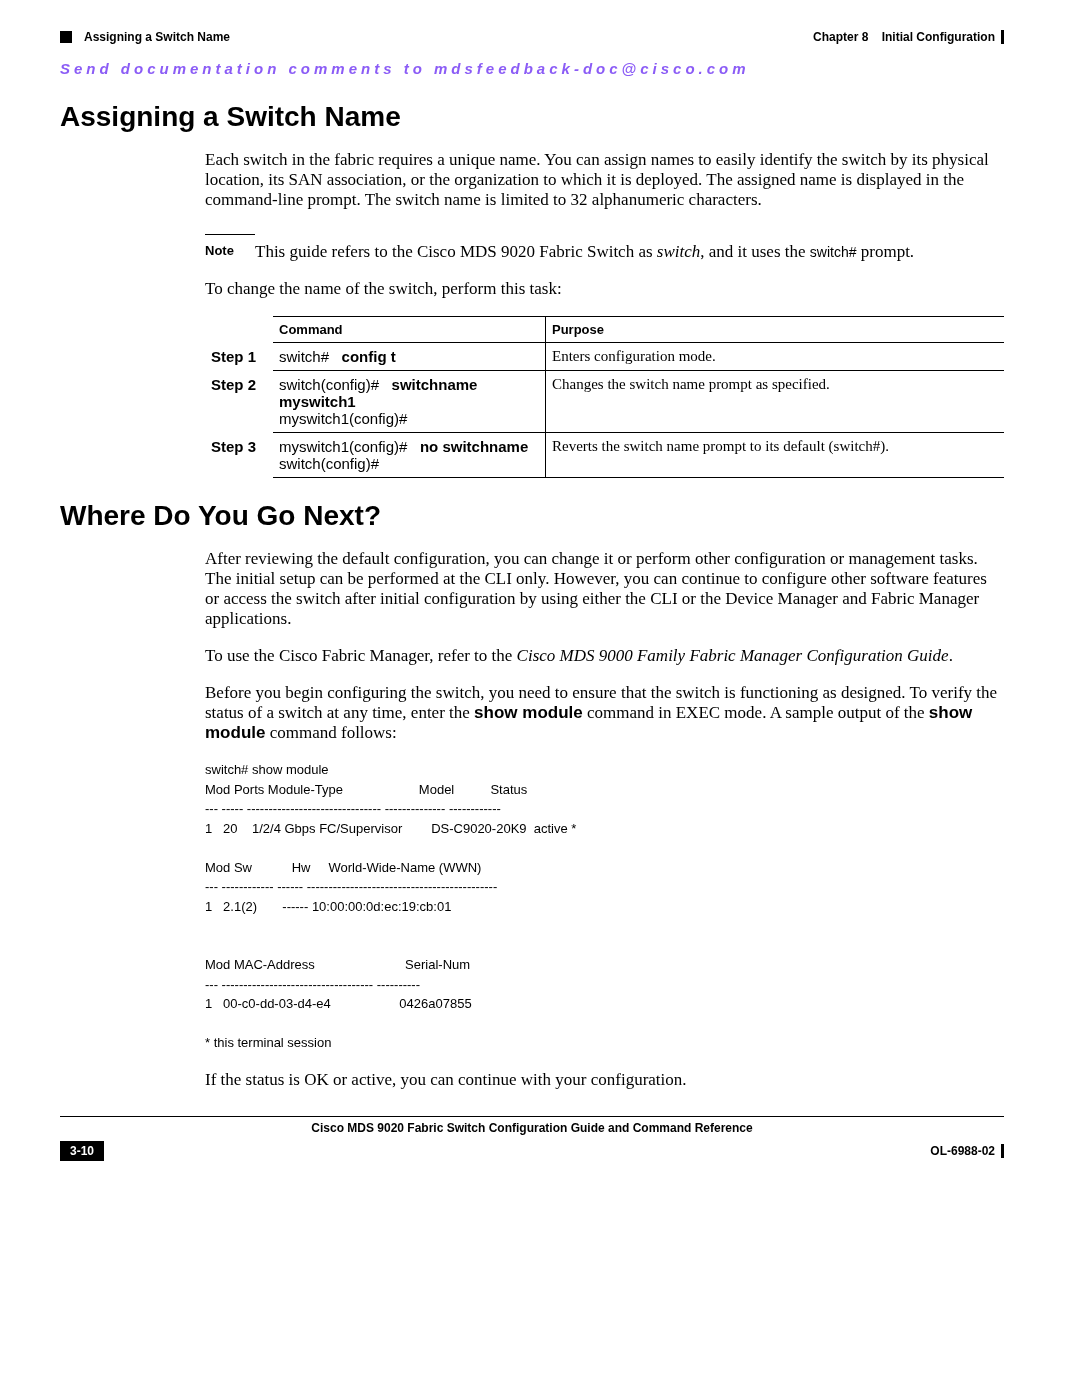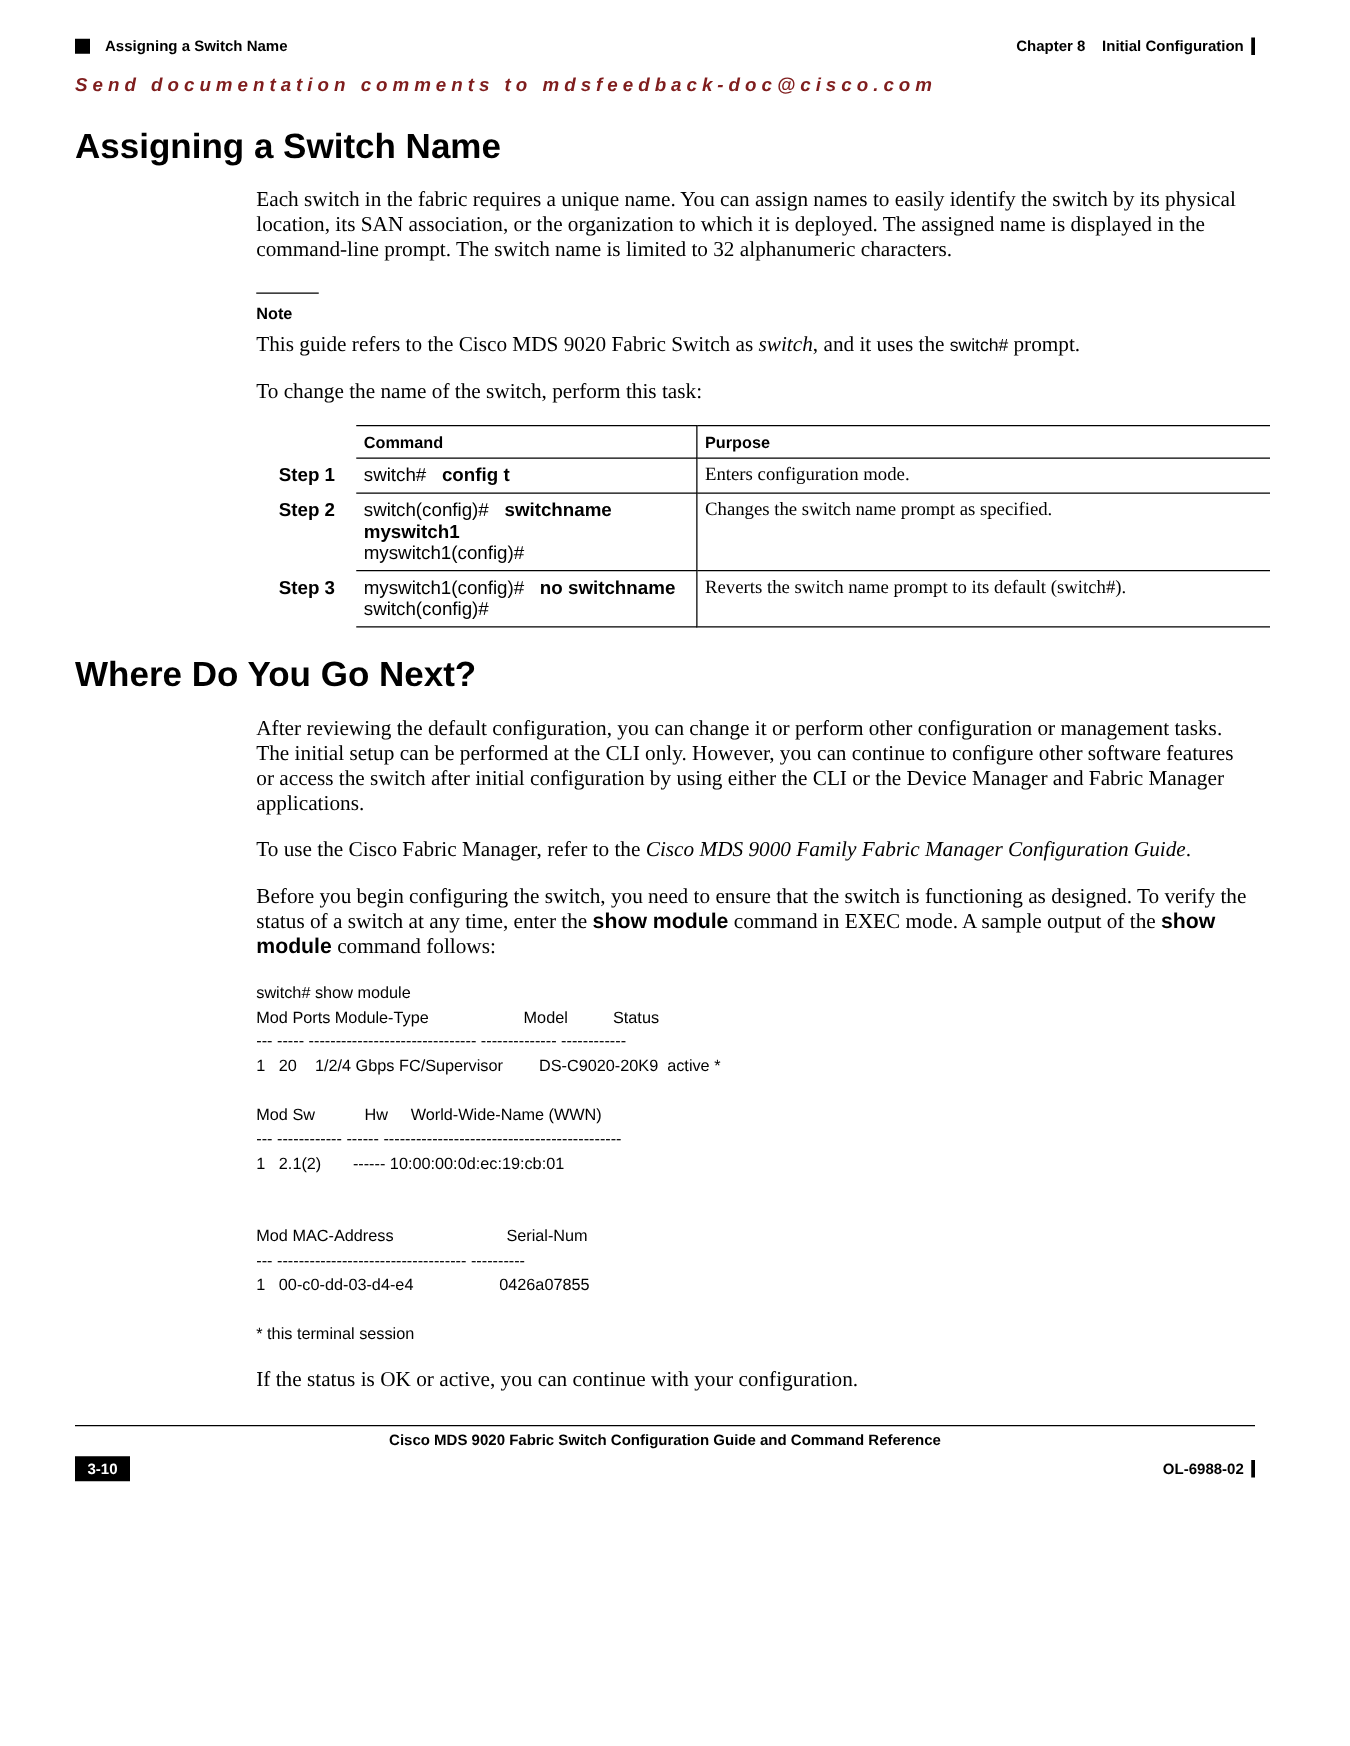--- a/index.html
+++ b/index.html
@@ -33,55 +33,54 @@
   .black-square {
     width: 12px;
     height: 12px;
     background: #000;
     margin-right: 12px;
   }
   .feedback-line {
     font-family: Arial, Helvetica, sans-serif;
     font-weight: bold;
     font-style: italic;
-    color: #7f1d1d;
+    color: #8b5cf6;
     letter-spacing: 4px;
     font-size: 15px;
     margin: 16px 0 24px 0;
   }
   h1.section-heading {
     font-family: Arial, Helvetica, sans-serif;
     font-weight: bold;
     font-size: 28px;
     margin: 22px 0 12px 0;
   }
   .body-block {
     margin-left: 145px;
   }
   .note-block {
     display: flex;
     margin: 24px 0 14px 0;
-    flex-direction: column;
   }
   .note-label-col {
     width: 50px;
     font-family: Arial, Helvetica, sans-serif;
     font-size: 13px;
     font-weight: bold;
     border-top: 1px solid #000;
     padding-top: 8px;
   }
   .note-text-col {
     flex: 1;
     padding-top: 8px;
   }
   table.cmd-table {
     border-collapse: collapse;
     width: 100%;
-    margin: 14px 12px;
+    margin: 14px 0;
   }
   table.cmd-table th {
     font-family: Arial, Helvetica, sans-serif;
     font-size: 13px;
     font-weight: bold;
     text-align: left;
     border-top: 1px solid #000;
     border-bottom: 1px solid #000;
     padding: 5px 6px;
   }

